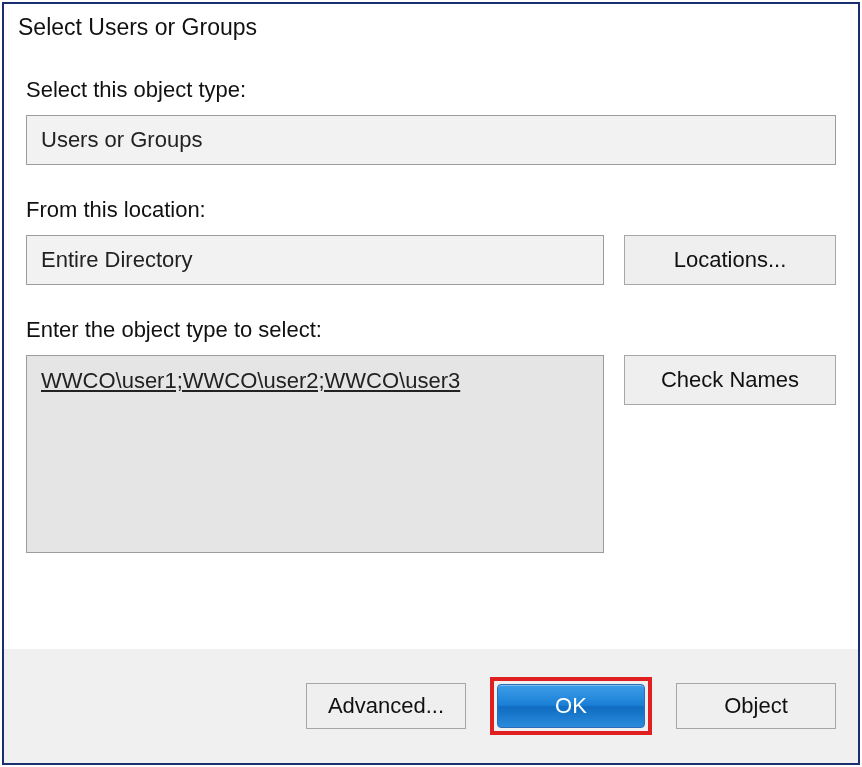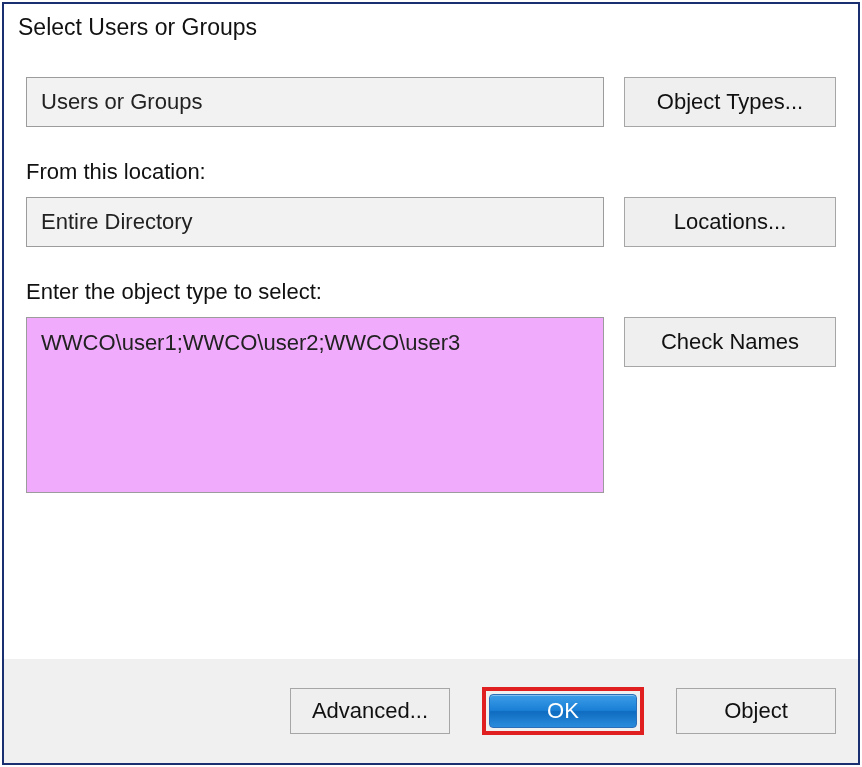--- a/index.html
+++ b/index.html
@@ -58,72 +58,73 @@
     height: 50px;
     background: #efefef;
     border: 1px solid #a6a6a6;
     font-size: 22px;
     color: #111;
     cursor: pointer;
     font-family: inherit;
   }
   .textarea {
     flex: 1;
-    height: 176px;
+    height: 198px;
     border: 1px solid #9c9c9c;
-    background: #f0abfc;
+    background: #e5e5e5;
     padding: 12px 14px;
     font-size: 22px;
     color: #222;
     resize: none;
+    text-decoration: underline;
     outline: none;
     font-family: inherit;
   }
   .footer {
     background: #f0f0f0;
     padding: 28px 22px 28px 22px;
     display: flex;
     justify-content: flex-end;
-    gap: 32px;
+    gap: 24px;
     align-items: center;
   }
   .footer .btn {
     width: 160px;
     height: 46px;
   }
   .ok-wrap {
     border: 4px solid #e02020;
     padding: 3px;
   }
   .btn-primary {
     width: 148px;
-    height: 34px;
+    height: 44px;
     border: 1px solid #2a6db8;
     border-radius: 4px;
     background: linear-gradient(to bottom, #3d9ee8 0%, #1a7fd6 48%, #0f6cc0 52%, #2a8bdc 100%);
     color: #ffffff;
     font-size: 22px;
     cursor: pointer;
     box-shadow: inset 0 1px 0 rgba(255,255,255,0.35);
     font-family: inherit;
   }
 </style>
 </head>
 <body>
 
 <div class="dialog">
   <div class="title">Select Users or Groups</div>
 
   <div class="body">
 
+    <div class="label">Select this object type:</div>
     <div class="row">
       <div class="readonly-field">
         <span>Users or Groups</span>
       </div>
-      <button class="btn">Object Types...</button>
     </div>
 
     <div class="label">From this location:</div>
     <div class="row">
       <div class="readonly-field">
         <span>Entire Directory</span>
       </div>
       <button class="btn">Locations...</button>
     </div>
 

